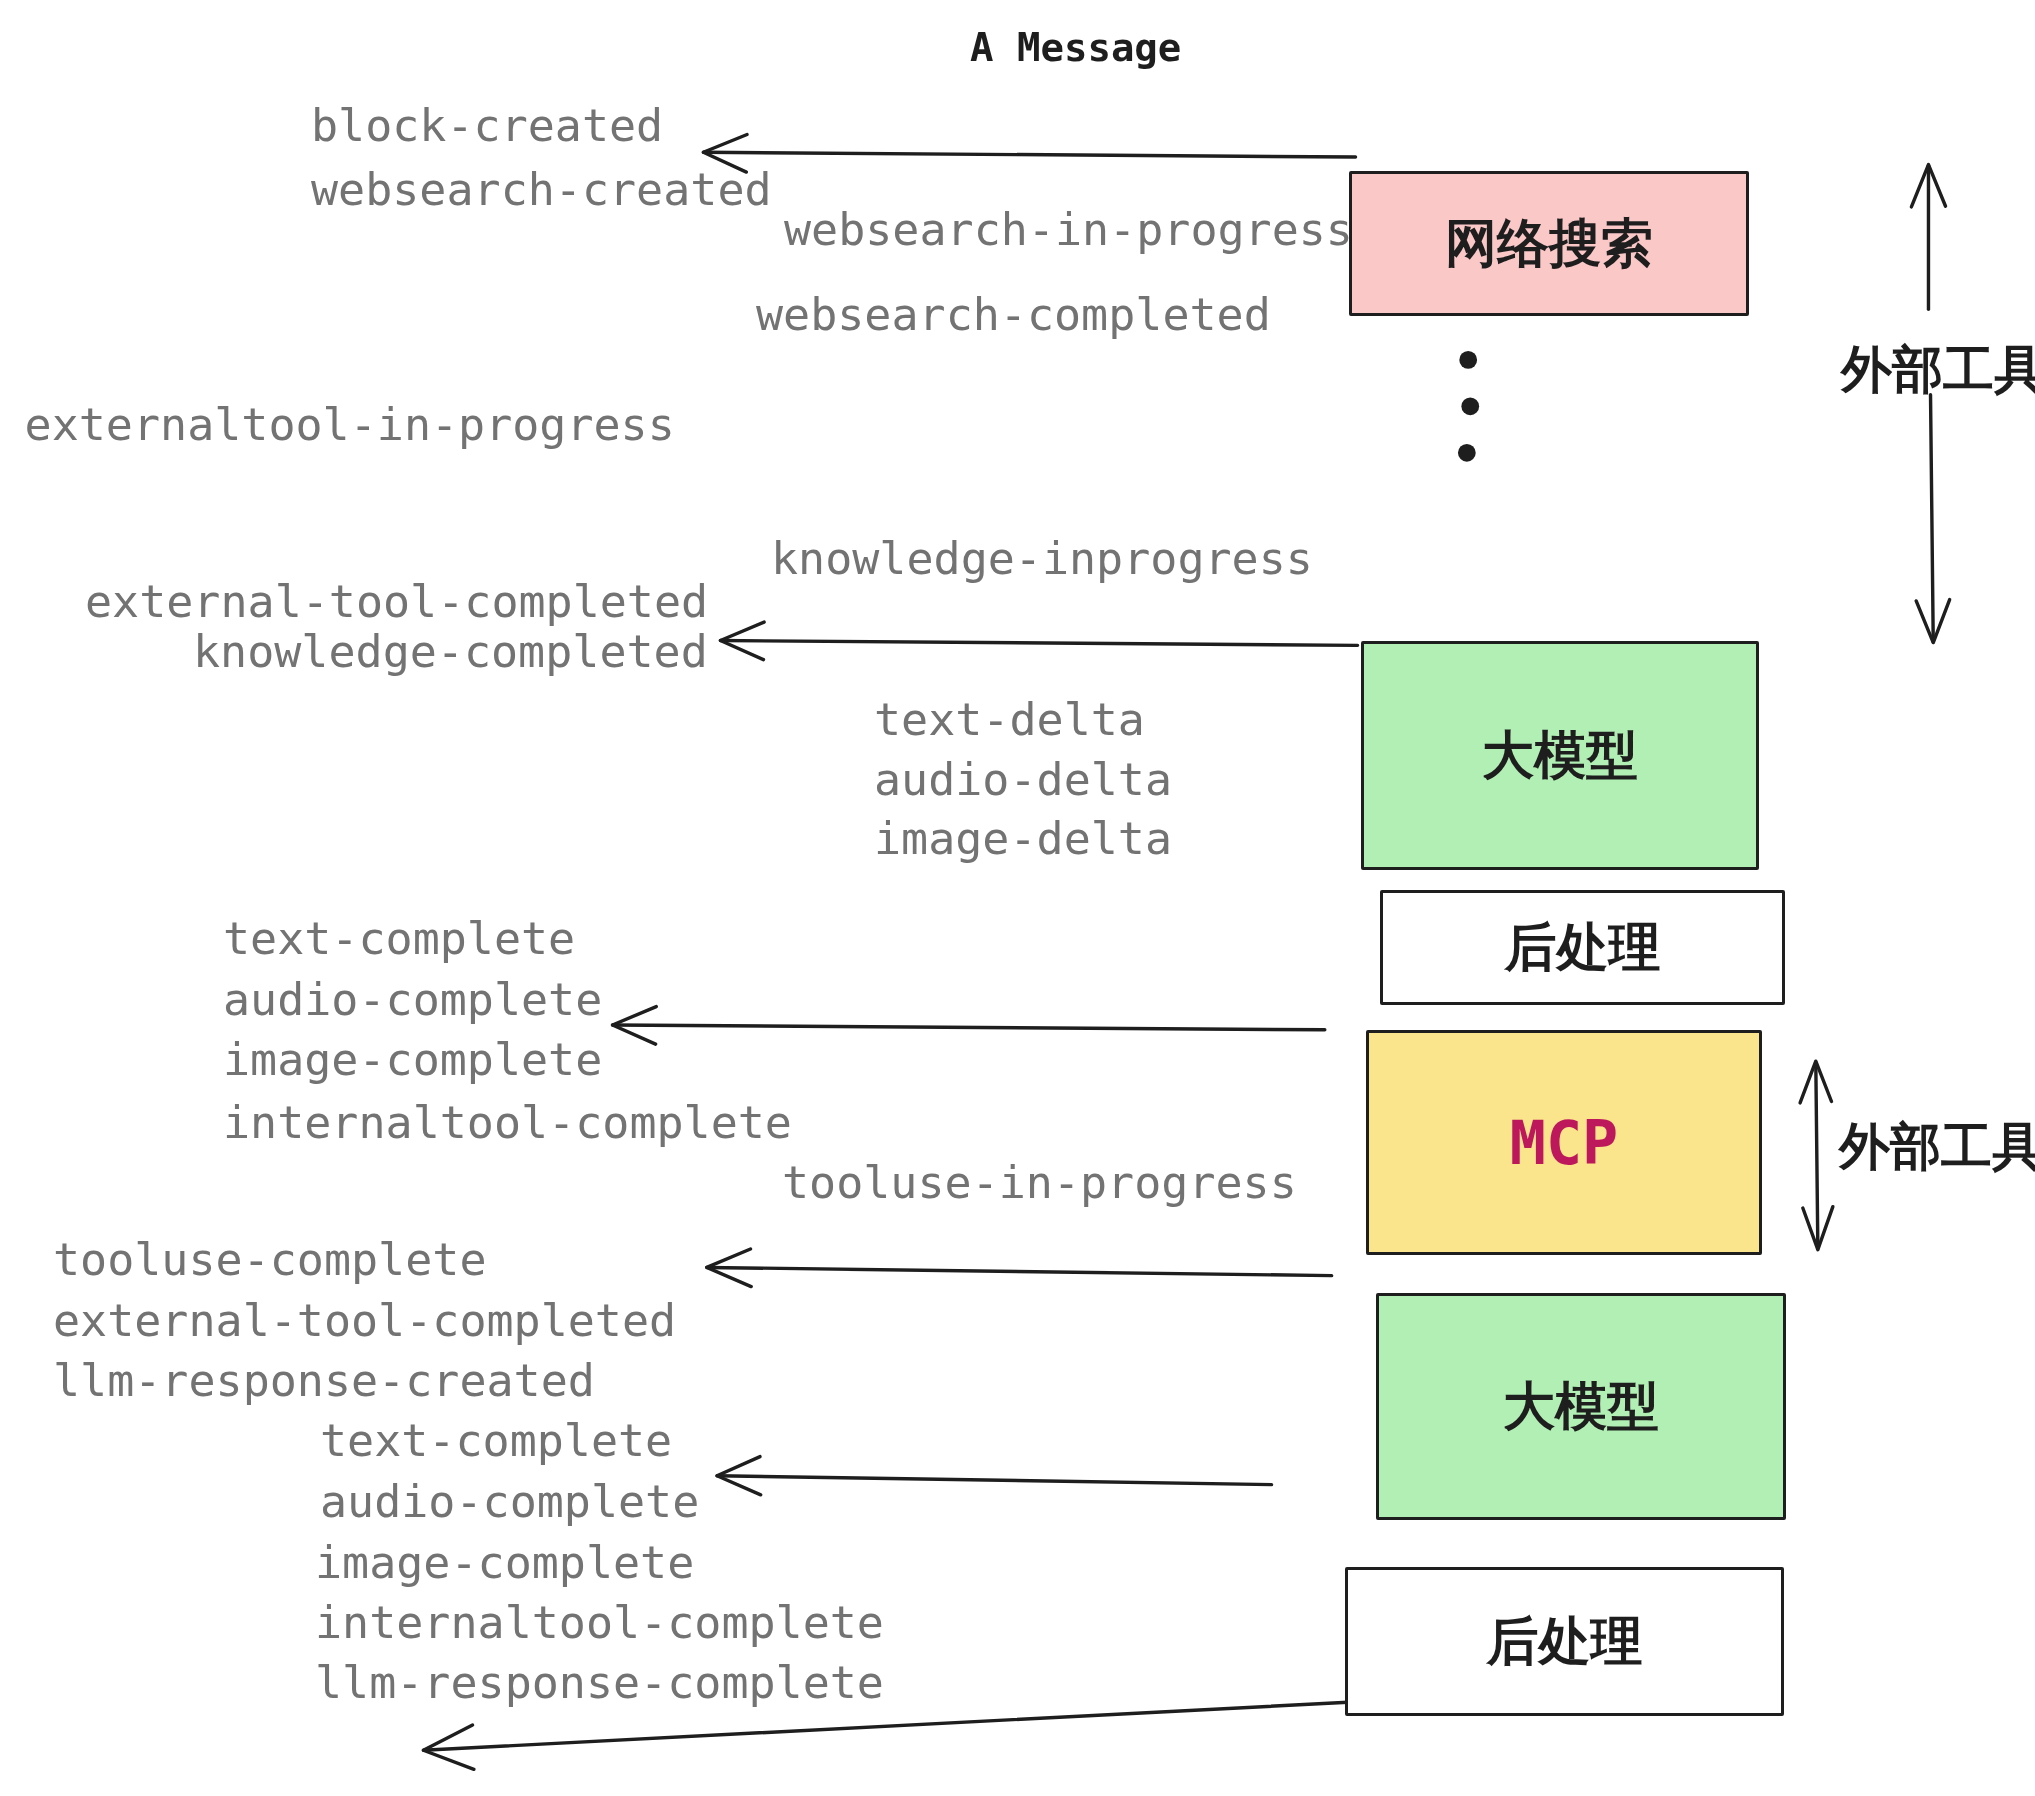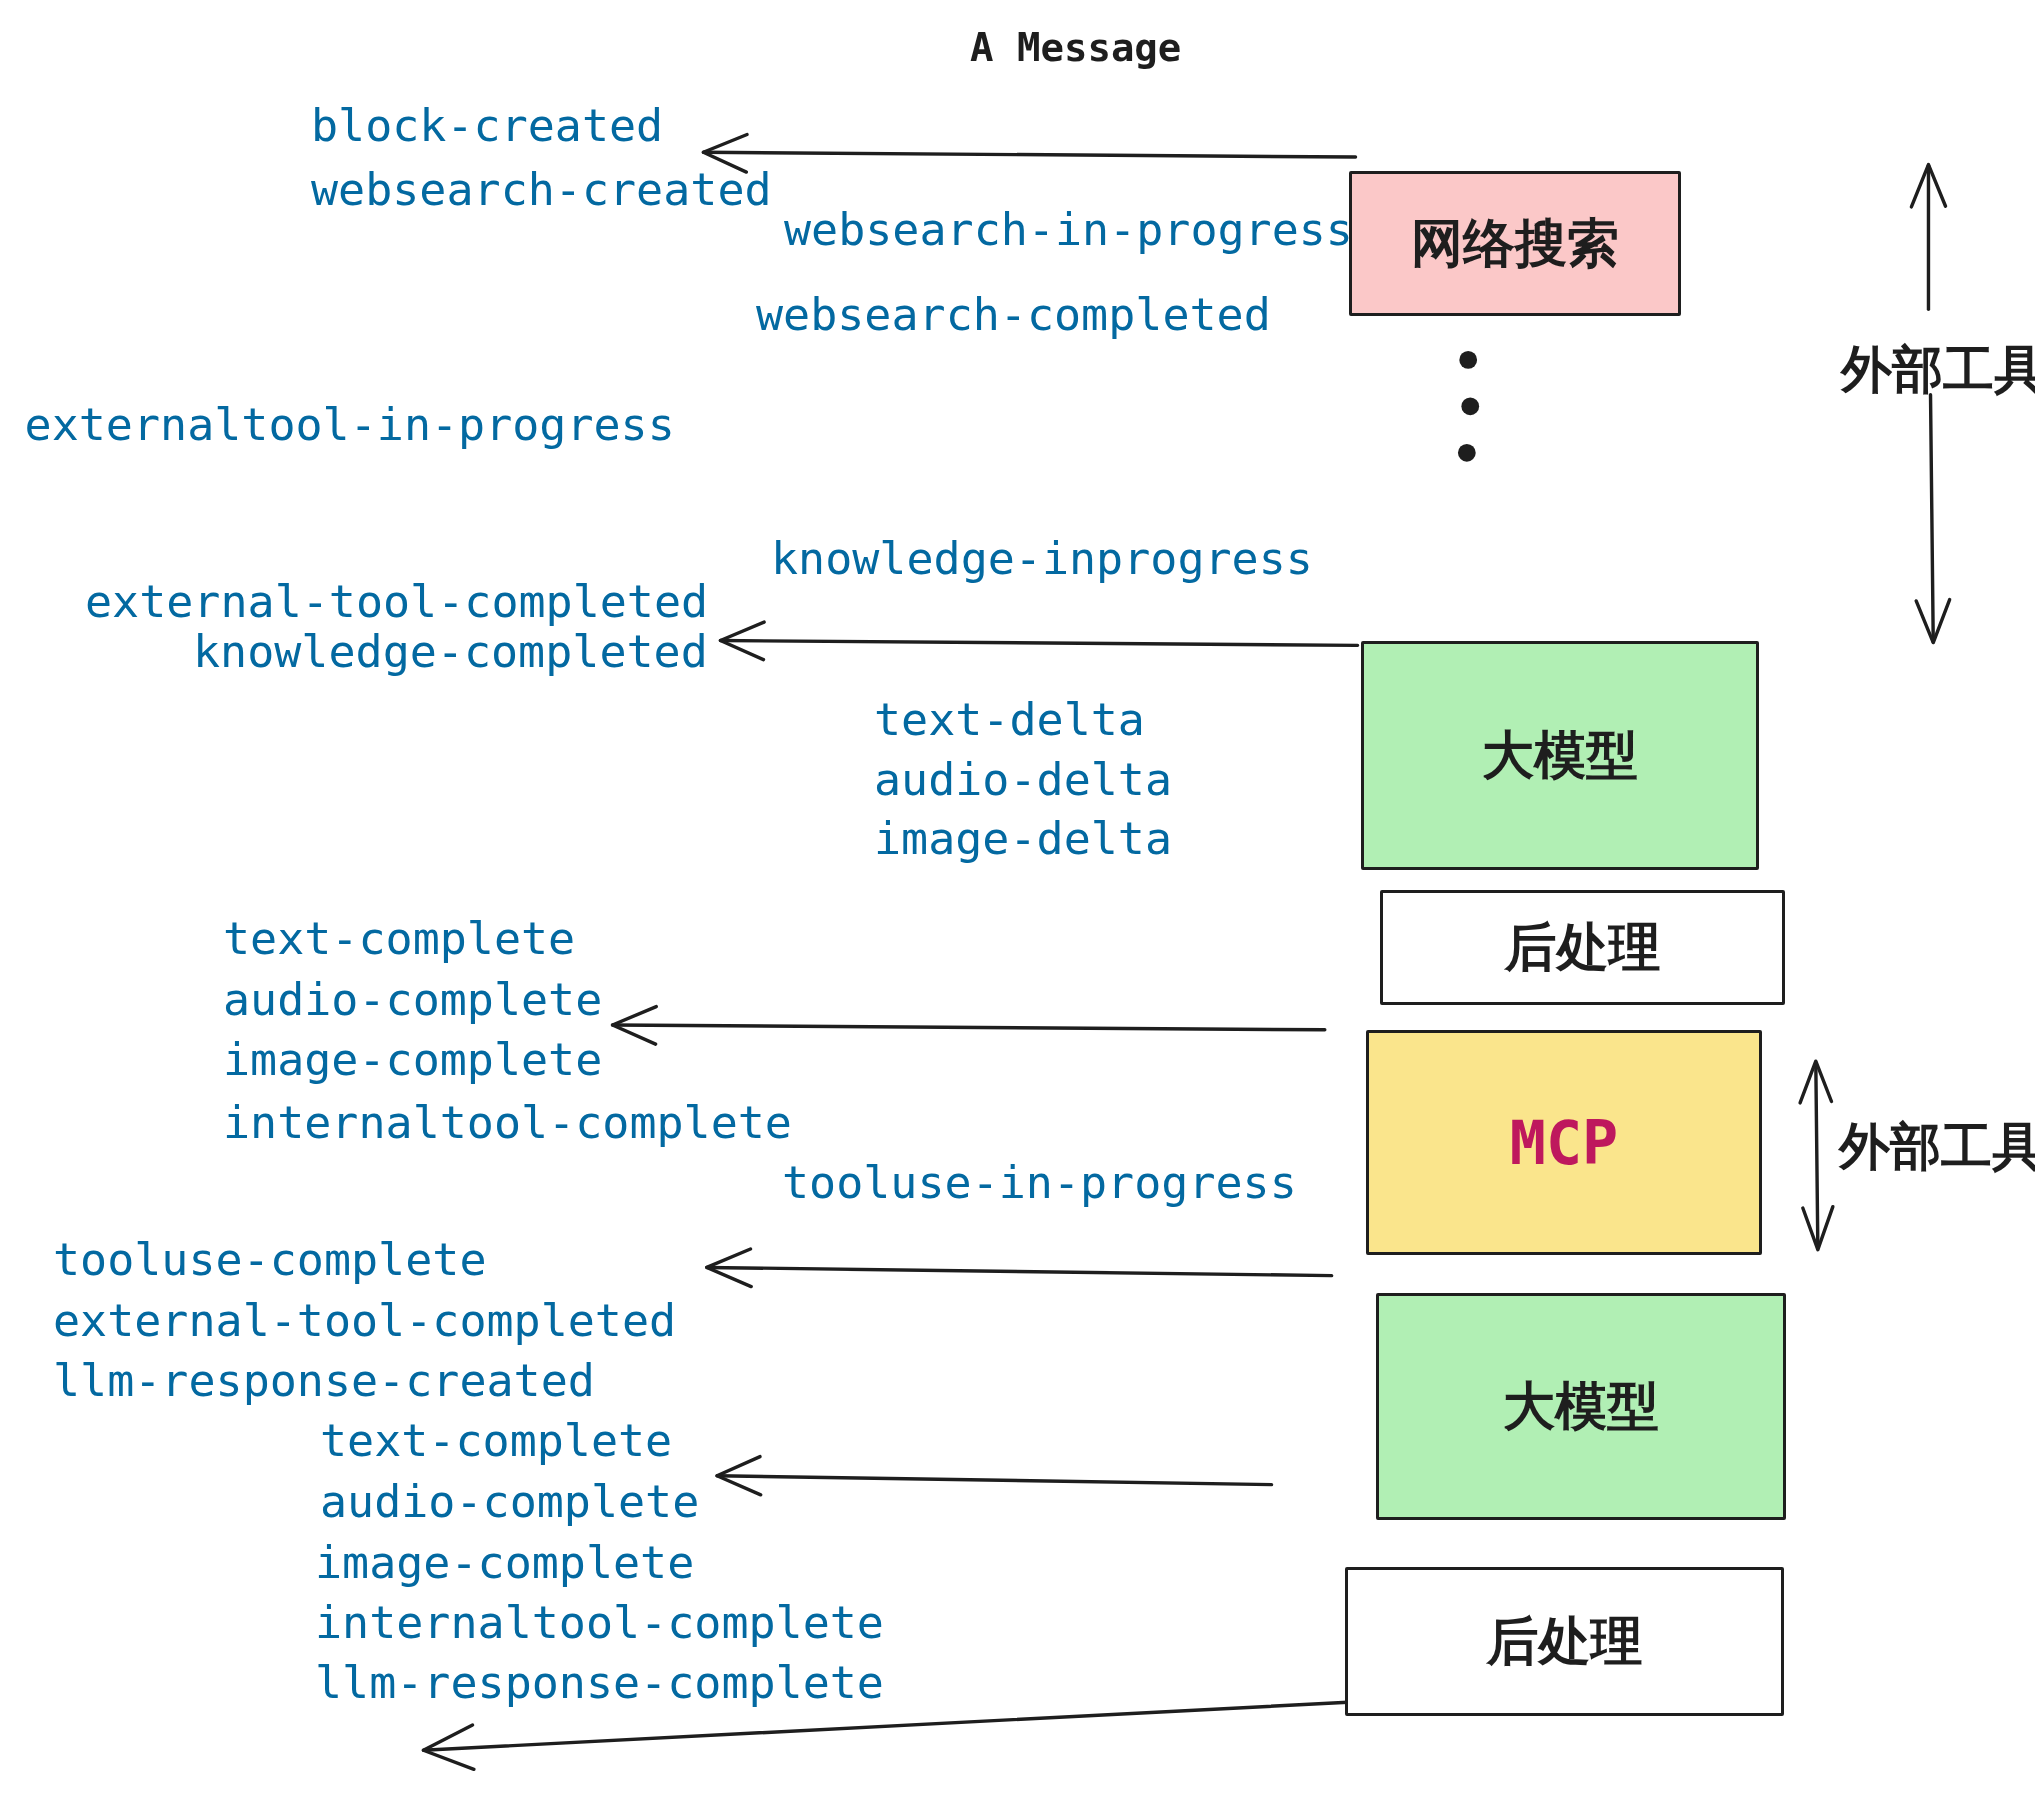--- a/index.html
+++ b/index.html
@@ -8,21 +8,21 @@
     width:2035px; height:1796px;
     background:#ffffff;
     overflow:hidden;
     font-family:"DejaVu Sans", sans-serif;
   }
   #arrow-layer { position:absolute; left:0; top:0; z-index:1; }
   .ev {
     position:absolute; z-index:2;
     font-family:"DejaVu Sans Mono", monospace;
     font-size:45px; line-height:1.1;
-    color:#0369a1; white-space:nowrap;
+    color:#737373; white-space:nowrap;
   }
   .title {
     position:absolute; z-index:2;
     font-family:"DejaVu Sans Mono", monospace;
     font-size:39px; font-weight:bold; color:#1e1e1e; white-space:nowrap;
   }
   .box {
     position:absolute; z-index:2; box-sizing:border-box;
     border:3.4px solid #1e1e1e; border-radius:2px;
     display:flex; align-items:center; justify-content:center;
@@ -93,21 +93,21 @@
     </g>
 
     <g>
       <path d="M1988 2492 L620 2563"></path>
       <path d="M692 2526 L620 2563 L694 2591"></path>
     </g>
   </svg>
 
   <div class="title" style="left:970px; top:24.6px;">A Message</div>
 
-  <div class="box" style="left: 1349px; top: 171px; width: 332px; height: 145px; background-color: rgb(251, 200, 200);">
+  <div class="box" style="left: 1349px; top: 171px; width: 400px; height: 145px; background-color: rgb(251, 200, 200);">
     <span class="box-label">网络搜索</span>
   </div>
 
 
   <div class="box" style="left: 1361px; top: 641px; width: 398px; height: 229px; background-color: rgb(177, 239, 180);">
     <span class="box-label">大模型</span>
   </div>
 
   <div class="box" style="left: 1380px; top: 890px; width: 405px; height: 115px; background-color: rgb(255, 255, 255);">
     <span class="box-label">后处理</span>

